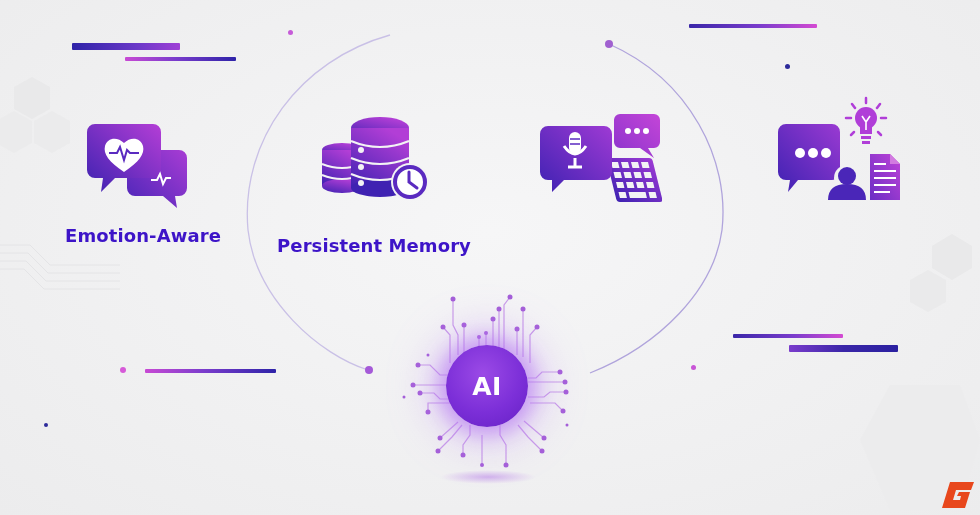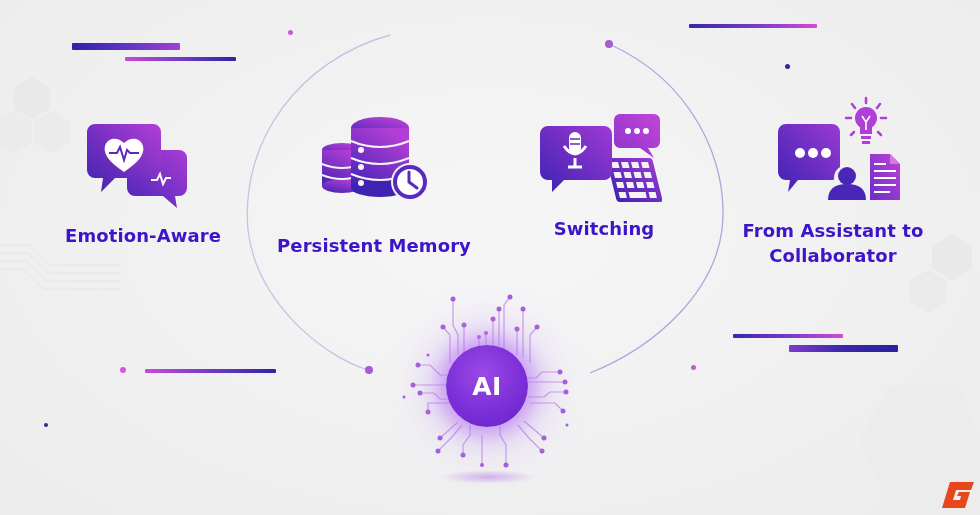--- a/index.html
+++ b/index.html
@@ -166,21 +166,20 @@
 
     <path d="M8 12 h56 a8 8 0 0 1 8 8 v38 a8 8 0 0 1 -8 8 h-40 l-12 12 l0 -12 h-4 a8 8 0 0 1 -8 -8 v-38 a8 8 0 0 1 8 -8z" fill="url(#g3)"></path>
     <rect x="29" y="18" width="12" height="22" rx="6" fill="#fff"></rect>
     <line x1="30" y1="25" x2="40" y2="25" stroke="#5a2ac0" stroke-width="1.5"></line>
     <line x1="30" y1="30" x2="40" y2="30" stroke="#5a2ac0" stroke-width="1.5"></line>
     <path d="M24 32 q11 16 22 0" stroke="#fff" stroke-width="3" fill="none"></path>
     <line x1="35" y1="44" x2="35" y2="52" stroke="#fff" stroke-width="3"></line>
     <line x1="28" y1="53" x2="42" y2="53" stroke="#fff" stroke-width="3"></line>
   </svg>
   <div class="label" style="left:498px;top:216px;width:212px">
-    <div>Switching</div>
   </div>
 
   <svg class="icon" style="left:778px;top:96px" width="130" height="104" viewBox="0 0 130 104">
     <defs>
       <linearGradient id="g4" x1="0" y1="1" x2="1" y2="0">
         <stop offset="0" stop-color="#3e22b2"></stop>
           <stop offset="1" stop-color="#9a3ad2"></stop>
       </linearGradient>
       <linearGradient id="g4b" x1="0" y1="1" x2="1" y2="0">
         <stop offset="0" stop-color="#6a2ec4"></stop>
@@ -215,24 +214,20 @@
     <path d="M92 58 h20 l10 10 v36 h-30z" fill="url(#g4b)"></path>
     <path d="M112 58 v10 h10" fill="#d27ae0"></path>
     <g stroke="#fff" stroke-width="2">
       <line x1="96" y1="68" x2="108" y2="68"></line>
       <line x1="96" y1="75" x2="118" y2="75"></line>
       <line x1="96" y1="82" x2="118" y2="82"></line>
       <line x1="96" y1="89" x2="118" y2="89"></line>
       <line x1="96" y1="96" x2="112" y2="96"></line>
     </g>
   </svg>
-  <div class="label" style="left:736px;top:218px;width:194px">
-    <div>From Assistant to</div>
-    <div>Collaborator</div>
-  </div>
 
   <svg class="abs" style="left:400px;top:285px" width="180" height="200" viewBox="0 0 180 200">
     <g stroke="#c89be8" stroke-width="1.2" fill="none">
       <path d="M53 14 V40 L58 50 V70"></path>
       <path d="M110 12 L104 20 V70"></path>
       <path d="M99 24 V70"></path>
       <path d="M123 24 V72"></path>
       <path d="M43 42 L50 50 V78"></path>
       <path d="M64 40 V74"></path>
       <path d="M93 34 V68"></path>

